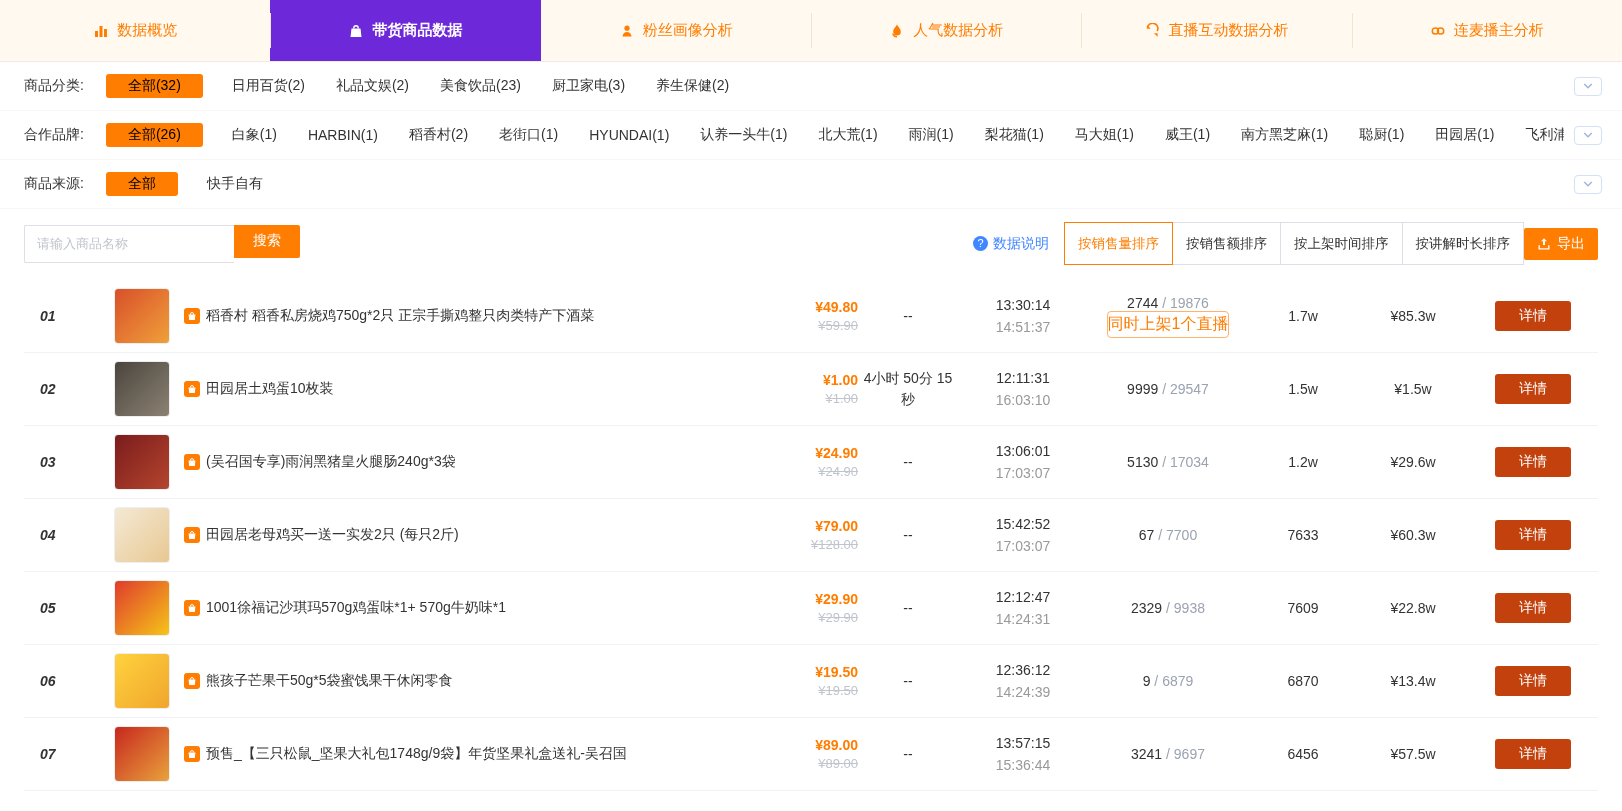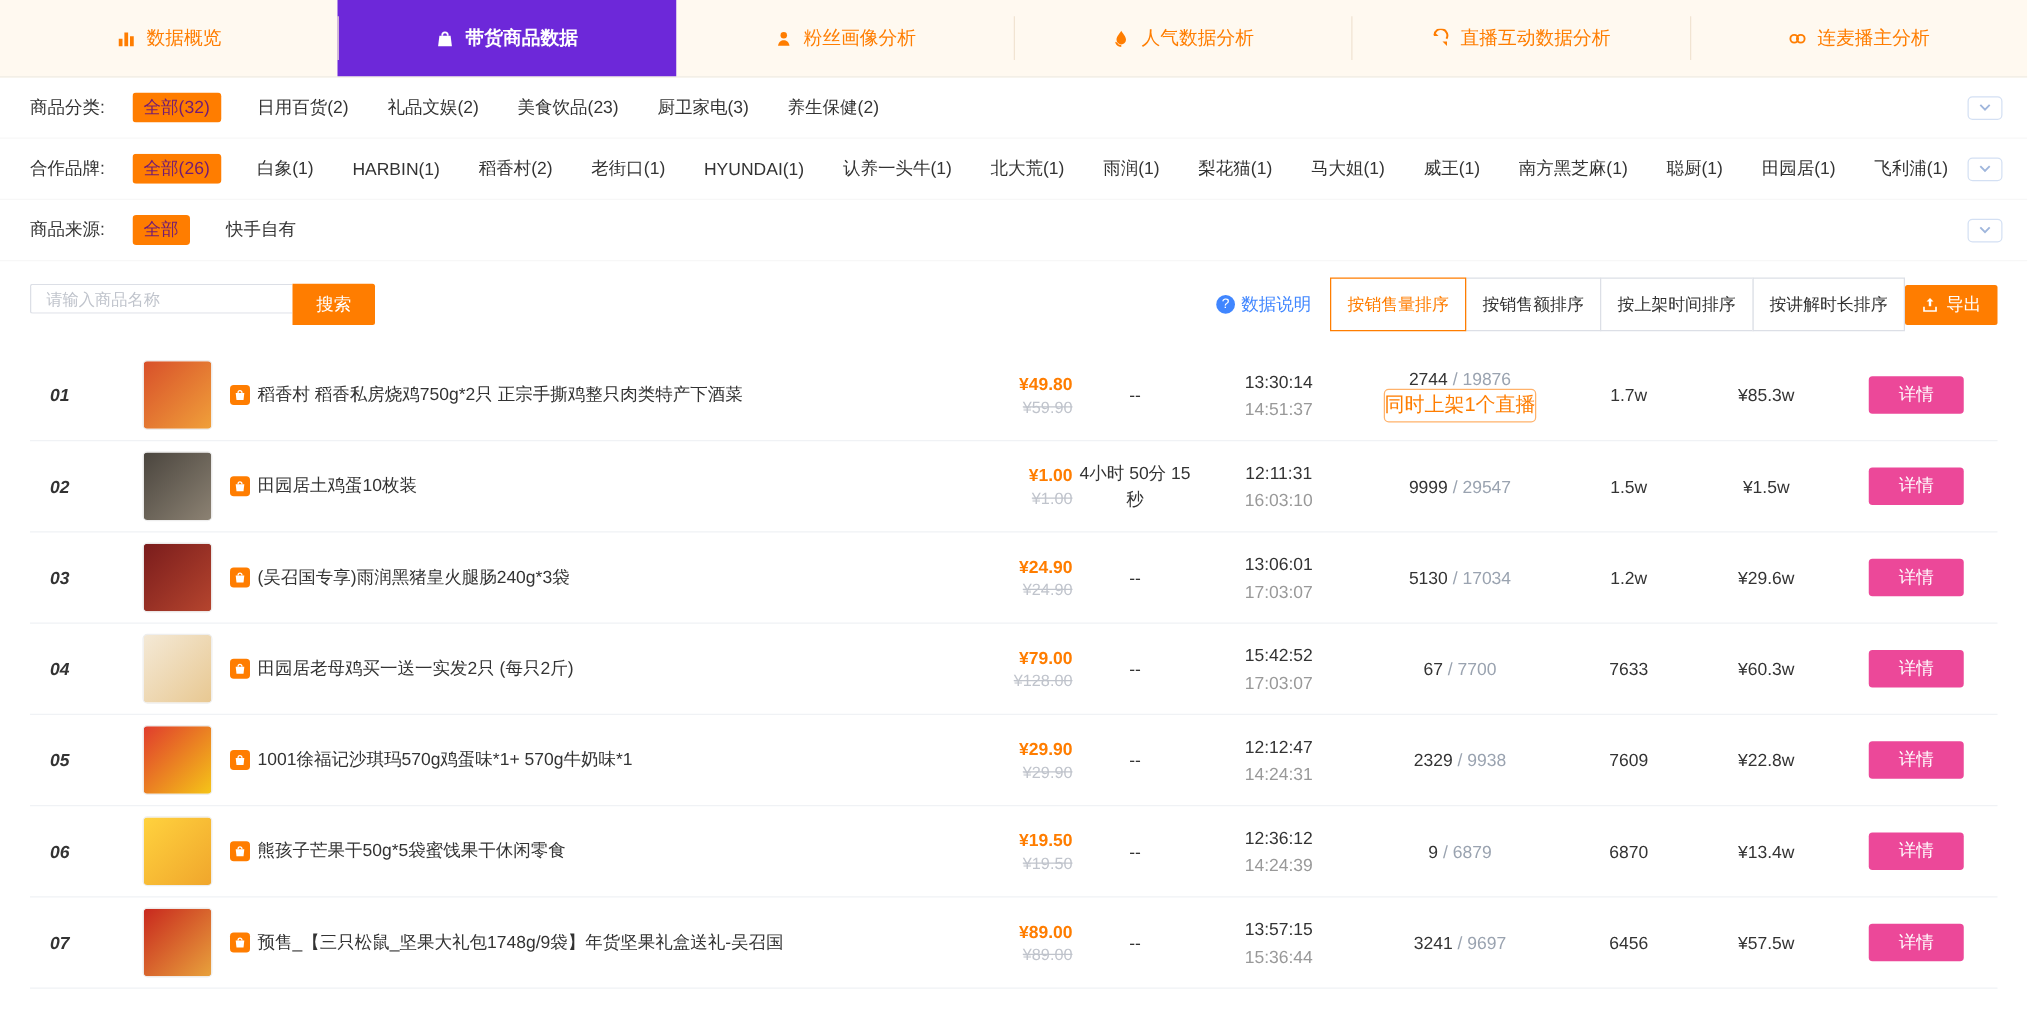--- a/index.html
+++ b/index.html
@@ -16,29 +16,29 @@
   .tab.active + .tab::before { background:transparent; }
   .tab-icon { display:inline-flex; }
   .tab-icon svg { width:16px; height:16px; }
 
   
   .filter-row { display:flex; align-items:center; padding:12px 20px 12px 24px; border-bottom:1px solid #f7f7f7; }
   .filter-label { font-size:14px; color:#333; margin-right:22px; white-space:nowrap; }
   .filter-opts { flex:1; display:flex; flex-wrap:nowrap; align-items:center; overflow:hidden; }
   .opt { font-size:14px; color:#333; margin-right:27px; padding:3px 2px; border-radius:3px;
     cursor:pointer; white-space:nowrap; }
-  .opt.active { background:#ff7d00; color:#701a75; padding:3px 9px; }
+  .opt.active { background:#ff7d00; color:#000000; padding:3px 22px; }
   .collapse-btn { width:28px; height:19px; border:1px solid #d4e0f3; border-radius:4px; background:#fff;
     display:flex; align-items:center; justify-content:center; color:#9fb6dc; cursor:pointer; flex:none; margin-left:10px; }
   .collapse-btn svg { width:10px; height:8px; }
 
   
   .toolbar { display:flex; align-items:center; justify-content:space-between; padding:13px 24px 15px; }
   .search-group { display:flex; align-items:stretch; }
-  .search-input { width:210px; height:24px; border:1px solid #dcdfe6; border-right:none;
+  .search-input { width:210px; height:38px; border:1px solid #dcdfe6; border-right:none;
     border-radius:2px 0 0 2px; padding:0 12px; font-size:13px; color:#333; outline:none;
     font-family:"Liberation Sans","DejaVu Sans",sans-serif; }
   .search-input::placeholder { color:#c0c4cc; }
   .btn-search { width:66px; height:33px; background:#ff7d00; color:#fff; border:none;
     font-size:14px; cursor:pointer; border-radius:0 2px 2px 0; }
   .toolbar-right { display:flex; align-items:center; }
   .data-note { display:flex; align-items:center; gap:5px; color:#4086ff; font-size:14px;
     cursor:pointer; margin-right:16px; text-decoration:none; }
   .q-icon { width:15px; height:15px; border-radius:50%; background:#4086ff; color:#fff;
     font-size:11px; line-height:15px; text-align:center; display:inline-block; }
@@ -73,21 +73,21 @@
   .prod-icon svg { width:10px; height:10px; }
   .prod-title { font-size:14px; color:#333; white-space:nowrap; overflow:hidden; text-overflow:ellipsis; cursor:pointer; }
   .price-now { color:#ff7d00; font-weight:bold; font-size:14px; }
   .price-old { color:#c0c4cc; text-decoration:line-through; font-size:13px; margin-top:3px; }
   .t1 { color:#333; }
   .t2 { color:#999; }
   .s1 { color:#333; }
   .s2 { color:#9aa3b0; }
   .badge { display:inline-block; margin-top:0; padding:2px 0; border:1px solid #ffb26b;
     color:#ff7d00; font-size:16px; border-radius:4px; background:#fff; white-space:nowrap; }
-  .btn-detail { width:76px; height:30px; background:#ec4899; color:#fff; border:none;
+  .btn-detail { width:76px; height:30px; background:#c2410c; color:#fff; border:none;
     border-radius:3px; font-size:14px; cursor:pointer; }
 </style>
 </head>
 <body>
 
 <div class="page">
 
   <nav class="tabbar" id="tabbar">
       <div class="tab">
         <span class="tab-icon">

